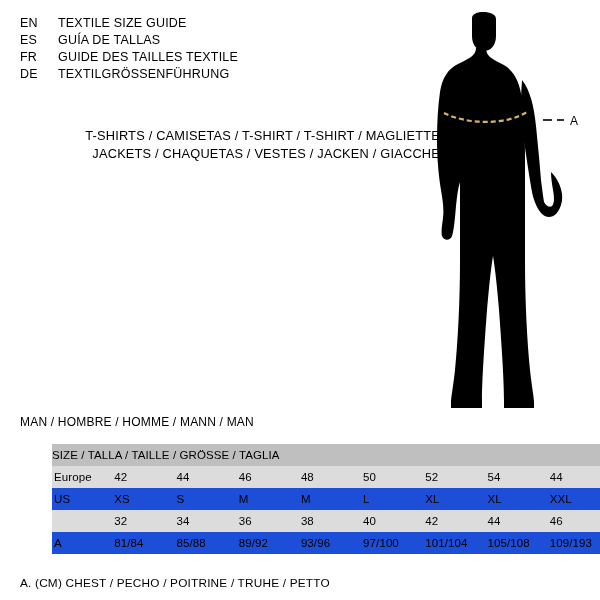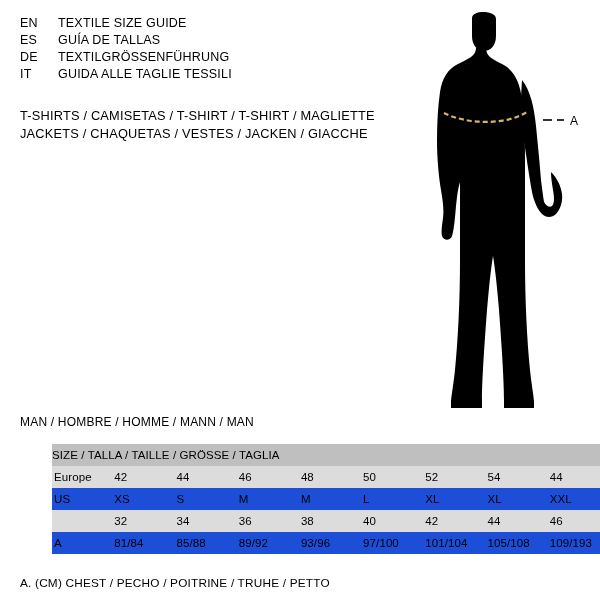--- a/index.html
+++ b/index.html
@@ -42,22 +42,23 @@
   }
   .lang-text {
     white-space: nowrap;
     text-transform: uppercase;
   }
 
   
   .garment-block {
     position: absolute;
     left: 20px;
-    top: 108px;
+    top: 128px;
     width: 420px;
+    text-align: right;
   }
   .garment-line {
     font-size: 12.8px;
     height: 18px;
     letter-spacing: 0.2px;
     white-space: nowrap;
     text-transform: uppercase;
   }
 
   
@@ -139,26 +140,26 @@
   <div class="lang-block">
     <div class="lang-row">
       <span class="lang-code">EN</span>
       <span class="lang-text">TEXTILE SIZE GUIDE</span>
     </div>
     <div class="lang-row">
       <span class="lang-code">ES</span>
       <span class="lang-text">GUÍA DE TALLAS</span>
     </div>
     <div class="lang-row">
+      <span class="lang-code">FR</span>
+      <span class="lang-text">GUIDE DES TAILLES TEXTILE</span>
+    </div>
+    <div class="lang-row">
       <span class="lang-code">DE</span>
       <span class="lang-text">TEXTILGRÖSSENFÜHRUNG</span>
-    </div>
-    <div class="lang-row">
-      <span class="lang-code">IT</span>
-      <span class="lang-text">GUIDA ALLE TAGLIE TESSILI</span>
     </div>
   </div>
 
   <div class="garment-block">
     <div class="garment-line">T-SHIRTS / CAMISETAS / T-SHIRT / T-SHIRT / MAGLIETTE</div>
     <div class="garment-line">JACKETS / CHAQUETAS / VESTES / JACKEN / GIACCHE</div>
   </div>
 
   <div class="figure-wrap">
     <svg width="190" height="400" viewBox="0 0 190 400" xmlns="http://www.w3.org/2000/svg">

